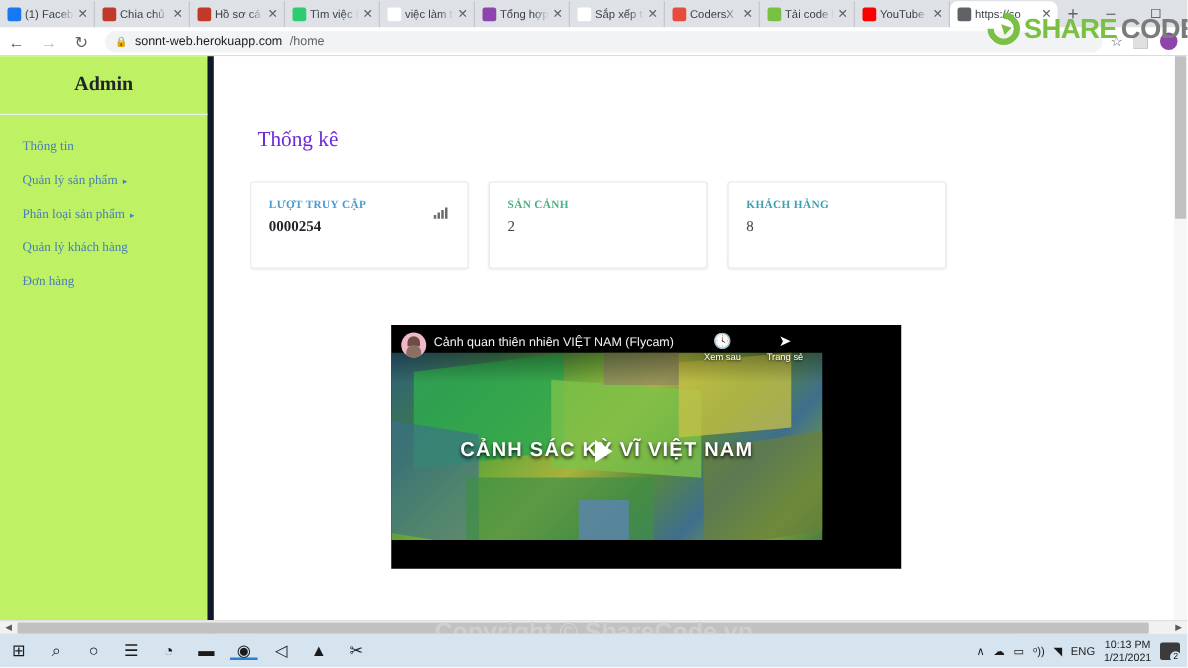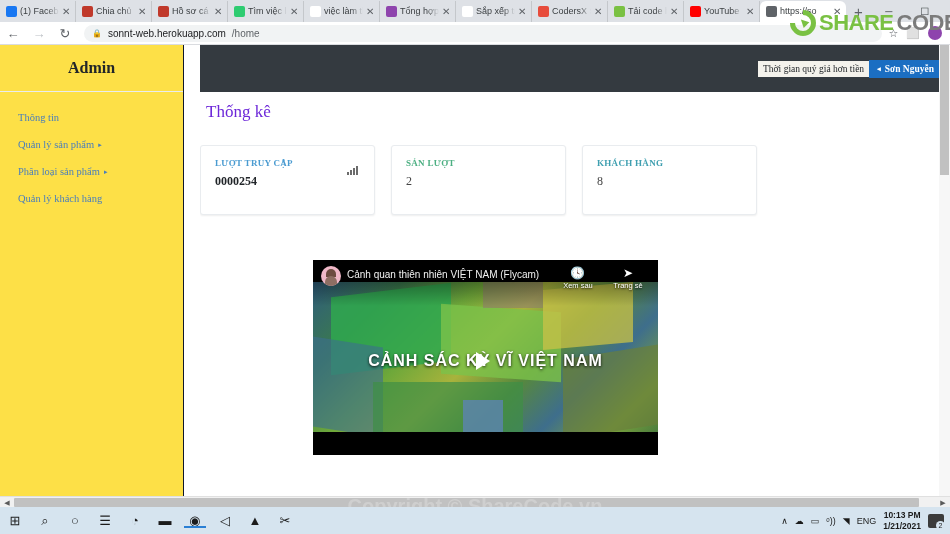--- a/index.html
+++ b/index.html
@@ -56,22 +56,22 @@
     width: 14px; height: 14px; border-radius: 50%;
     background: #8e44ad;
   }
 
   
   .page {
     position: absolute; top: 45px; left: 0; width: 950px; height: 462px;
     background: #fff;
   }
   .sidebar {
-    position: absolute; left: 0; top: 0; width: 184px; height: 462px;
-    background: #fde047; border-right: 1px solid #0f172a;
+    position: absolute; left: 0; top: 0; width: 171px; height: 462px;
+    background: #bef264; border-right: 5px solid #0f172a;
   }
   .brand {
     height: 47px; display: flex; align-items: center; justify-content: center;
     font-family: "Liberation Serif", serif; font-weight: bold; font-size: 16px;
     color: #212529; border-bottom: 1px solid #e9ecef;
   }
   .navlist { padding-top: 12px; }
   .navitem {
     display: flex; align-items: center; gap: 4px;
     padding: 8px 0 8px 18px; font-size: 10.5px; color: #4a7ebb;
@@ -117,21 +117,21 @@
   .card-value {
     font-family: "Liberation Serif", serif; font-weight: bold;
     font-size: 12px; color: #212529; margin-top: 6px;
   }
   .card-value.light { font-weight: normal; color: #444; }
   .bars { position: absolute; right: 16px; top: 20px; display: flex; align-items: flex-end; gap: 1px; height: 9px; }
   .bars i { display: block; width: 2px; background: #6c6c6c; }
 
   
   .videowrap {
-    position: absolute; left: 113px; top: 168px; width: 345px; height: 195px;
+    position: absolute; left: 113px; top: 168px; width: 408px; height: 195px;
     background: #000; overflow: hidden;
   }
   .vid-img { position: absolute; left: 0; top: 22px; width: 345px; height: 150px; overflow: hidden; }
   .field { position: absolute; }
   .yt-top {
     position: absolute; left: 0; top: 0; width: 345px; height: 46px;
     background: linear-gradient(to bottom, rgba(0,0,0,.65), rgba(0,0,0,0));
     display: flex; align-items: flex-start; padding: 6px 8px 0 8px; gap: 6px;
     z-index: 4;
   }
@@ -194,21 +194,21 @@
   .vscroll .thumb { position: absolute; right: 1px; top: 0; width: 9px; height: 130px; background: #c1c1c1;}
 
   
   .taskbar {
     position: absolute; left: 0; top: 507px; width: 950px; height: 27px;
     background: #d6e4ef; display: flex; align-items: center; z-index: 40;
   }
   .tb-icon { width: 30px; text-align: center; font-size: 13px; color: #1b1b1b; position: relative; }
   .tb-icon.sel:after { content:""; position:absolute; left:4px; bottom:0; width:22px; height:2px; background:#2a7fd4;}
   .tray { margin-left: auto; display: flex; align-items: center; gap: 7px; padding-right: 6px; font-size: 9px; color: #1b1b1b; }
-  .clock { text-align: center; font-size: 8.5px; line-height: 11px; font-weight: bold; }
+  .clock { text-align: center; font-size: 8.5px; line-height: 11px; }
   .notif { position: relative; width: 16px; height: 14px; background: #3b3b3b; border-radius: 2px; }
   .notif span { position: absolute; right: -1px; bottom: -2px; background: #d6e4ef; color: #1b1b1b; font-size: 7px; border-radius: 50%; width: 9px; height: 9px; line-height: 9px; text-align: center;}
 </style>
 </head>
 <body>
 
 <div id="root">
 
   <div class="tabstrip">
     <div id="tabs-host" style="display:flex;align-items:flex-end;height:22px;">
@@ -304,46 +304,42 @@
             <span>Quản lý sản phẩm</span>
             <span class="caret">▸</span>
           </div>
           <div class="navitem">
             <span>Phân loại sản phẩm</span>
             <span class="caret">▸</span>
           </div>
           <div class="navitem">
             <span>Quản lý khách hàng</span>
           </div>
-        </div>
-    </div>
-
-    <div class="header">
-      <div class="greeting">Thời gian quý giá hơn tiền</div>
-      <div class="userbtn">
-        <span class="tri">◂</span>
-        <span>Sơn Nguyễn</span>
-      </div>
-    </div>
+          <div class="navitem">
+            <span>Đơn hàng</span>
+          </div>
+        </div>
+    </div>
+
 
     <div class="content">
       <div class="pagetitle">Thống kê</div>
       <div class="cards" id="cards-host">
           <div class="card">
             <div class="card-label" style="color:#4a9bd1">LƯỢT TRUY CẬP</div>
             <div class="card-value">0000254</div>
             <span class="bars">
               <i style="height:3px"></i>
               <i style="height:5px"></i>
               <i style="height:7px"></i>
               <i style="height:9px"></i>
             </span>
           </div>
           <div class="card">
-            <div class="card-label" style="color:#4caf82">SẢN LƯỢT</div>
+            <div class="card-label" style="color:#4caf82">SẢN CẢNH</div>
             <div class="card-value light">2</div>
           </div>
           <div class="card">
             <div class="card-label" style="color:#3f9fb0">KHÁCH HÀNG</div>
             <div class="card-value light">8</div>
           </div>
         </div>
 
       <div class="videowrap">
         <div class="vid-img">

